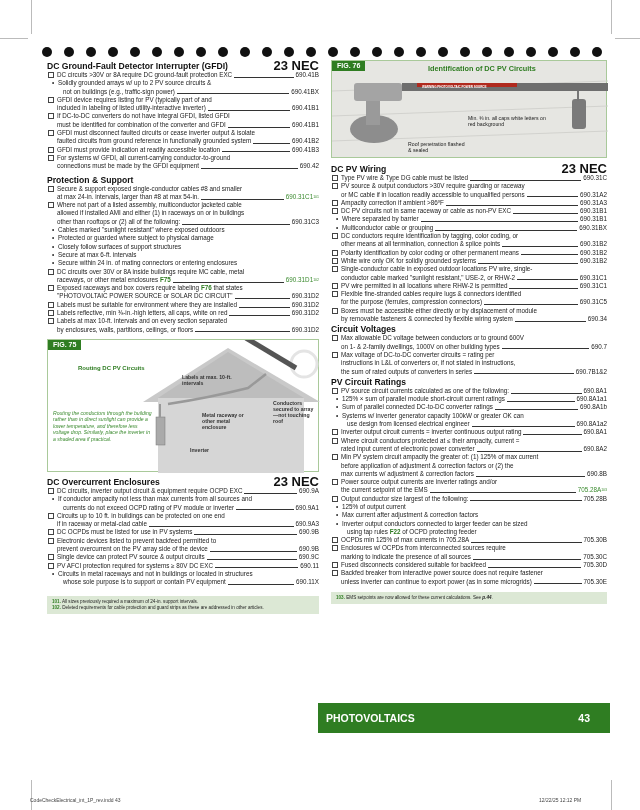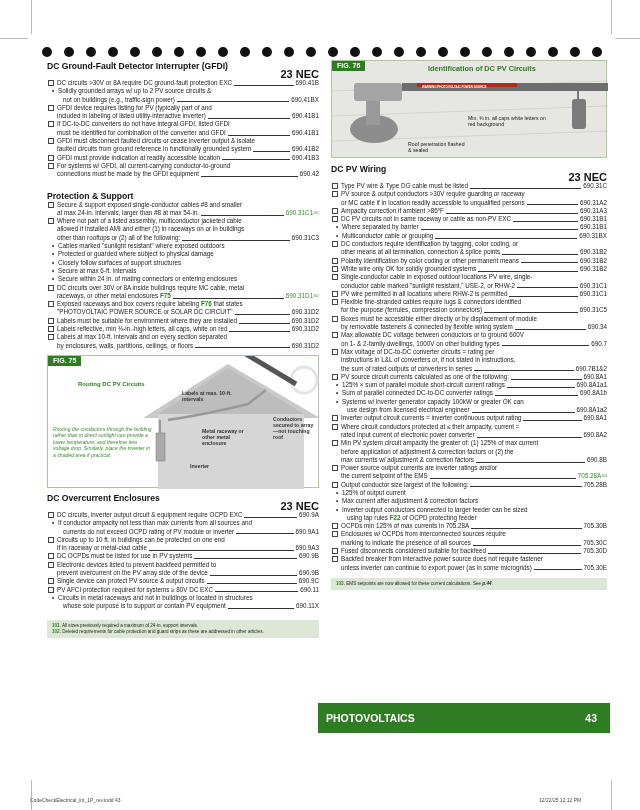--- a/index.html
+++ b/index.html
@@ -5,42 +5,42 @@
   * { box-sizing: border-box; margin: 0; padding: 0; }
   html, body { width: 640px; height: 810px; background: #ffffff; overflow: hidden; }
   body { position: relative; font-family: "Liberation Sans", sans-serif; color: #222; }
   .crop { position: absolute; background: #bbb; }
   .dots { position: absolute; top: 47px; left: 42px; width: 560px; height: 12px; display: flex; justify-content: space-between; }
   .dot { width: 10px; height: 10px; border-radius: 50%; background: #111; }
   .col { position: absolute; top: 60px; font-size: 6.3px; line-height: 8.3px; }
   .col-left { left: 47px; width: 272px; }
   .col-right { left: 331px; width: 276px; }
   .sec-h { display: flex; justify-content: space-between; font-weight: bold; font-size: 8.6px; line-height: 10px; color: #111; margin-top: 1px; }
-  .sec-h .nec { font-size: 11px; margin-top: 8px; }
+  .sec-h .nec { font-size: 13px; }
   .item { display: flex; align-items: flex-start; position: relative; }
   .cb { width: 6px; height: 6px; border: 0.7px solid #444; margin: 1px 3px 0 1px; flex-shrink: 0; }
   .item-body { flex: 1; }
   .line { display: flex; align-items: flex-end; white-space: nowrap; }
   .line .txt { flex-shrink: 0; }
   .line .fill { flex: 1; border-bottom: 0.6px solid #333; margin: 0 2px 1.5px 2px; min-width: 4px; }
   .line .ref { flex-shrink: 0; }
   .ref.green { color: #3a8a2e; }
   .bul { padding-left: 11px; position: relative; }
   .bul::before { content: "•"; position: absolute; left: 5px; }
   .bul2 { padding-left: 16px; }
   .g { color: #2d7a1f; font-weight: bold; }
   sup { font-size: 3.5px; vertical-align: top; }
   .fig { position: relative; border: 1px solid #a9c99a; background: #fff; }
   .fig-tag { position: absolute; top: 0; left: 0; background: #2f7d22; color: #fff; font-weight: bold; font-size: 7px; padding: 1px 5px; }
   .fig75 { height: 133px; margin-top: 5px; margin-bottom: 5px; }
   .fig76 { height: 98px; background: #e6e6e2; }
   .fig-title { position: absolute; color: #2f7d22; font-weight: bold; text-align: right; }
   .fnbox { background: #dce8d5; font-size: 4.6px; line-height: 6px; padding: 3px 5px; }
   .fnnum { color: #2f7d22; font-weight: bold; }
-  .banner { position: absolute; left: 318px; top: 703px; width: 292px; height: 30px; background: #2f7d22; color: #fff; font-weight: bold; display: flex; justify-content: space-between; align-items: center; padding: 0 13px 0 8px; font-size: 10.5px; }
+  .banner { position: absolute; left: 318px; top: 703px; width: 292px; height: 30px; background: #2f7d22; color: #fff; font-weight: bold; display: flex; justify-content: space-between; align-items: center; padding: 0 20px 0 8px; font-size: 10.5px; }
   .slug { position: absolute; top: 797px; font-size: 5px; color: #444; }
 </style>
 </head>
 <body>
 
 <div class="crop" style="left:31px;top:0;width:1px;height:34px;"></div>
 <div class="crop" style="left:0;top:38px;width:28px;height:1px;"></div>
 <div class="crop" style="left:611px;top:0;width:1px;height:34px;"></div>
 <div class="crop" style="left:615px;top:38px;width:25px;height:1px;"></div>
 <div class="crop" style="left:31px;top:780px;width:1px;height:30px;"></div>
@@ -158,21 +158,21 @@
           </div>
           <div class="line">
             <span class="txt">connections must be made by the GFDI equipment</span>
             <span class="fill"></span>
             <span class="ref">690.42</span>
           </div>
         </div>
       </div>
     </div>
 
-  <div class="sec-h" style="margin-top:12px">
+  <div class="sec-h" style="margin-top:4px">
     <span>Protection &amp; Support</span>
   </div>
   <div>
       <div class="item">
         <span class="cb"></span>
         <div class="item-body">
           <div class="line">
             <span class="txt">Secure &amp; support exposed single-conductor cables #8 and smaller</span>
           </div>
           <div class="line">
@@ -548,20 +548,23 @@
           </div>
           <div class="line">
             <span class="txt">by removable fasteners &amp; connected by flexible wiring system</span>
             <span class="fill"></span>
             <span class="ref">690.34</span>
           </div>
         </div>
       </div>
     </div>
 
+  <div class="sec-h">
+    <span>Circuit Voltages</span>
+  </div>
   <div>
       <div class="item">
         <span class="cb"></span>
         <div class="item-body">
           <div class="line">
             <span class="txt">Max allowable DC voltage between conductors or to ground 600V</span>
           </div>
           <div class="line">
             <span class="txt">on 1- &amp; 2-family dwellings, 1000V on other building types</span>
             <span class="fill"></span>
@@ -580,20 +583,23 @@
           </div>
           <div class="line">
             <span class="txt">the sum of rated outputs of converters in series</span>
             <span class="fill"></span>
             <span class="ref">690.7B1&amp;2</span>
           </div>
         </div>
       </div>
     </div>
 
+  <div class="sec-h">
+    <span>PV Circuit Ratings</span>
+  </div>
   <div>
       <div class="item">
         <span class="cb"></span>
         <div class="item-body">
           <div class="line">
             <span class="txt">PV source circuit currents calculated as one of the following:</span>
             <span class="fill"></span>
             <span class="ref">690.8A1</span>
           </div>
         </div>

